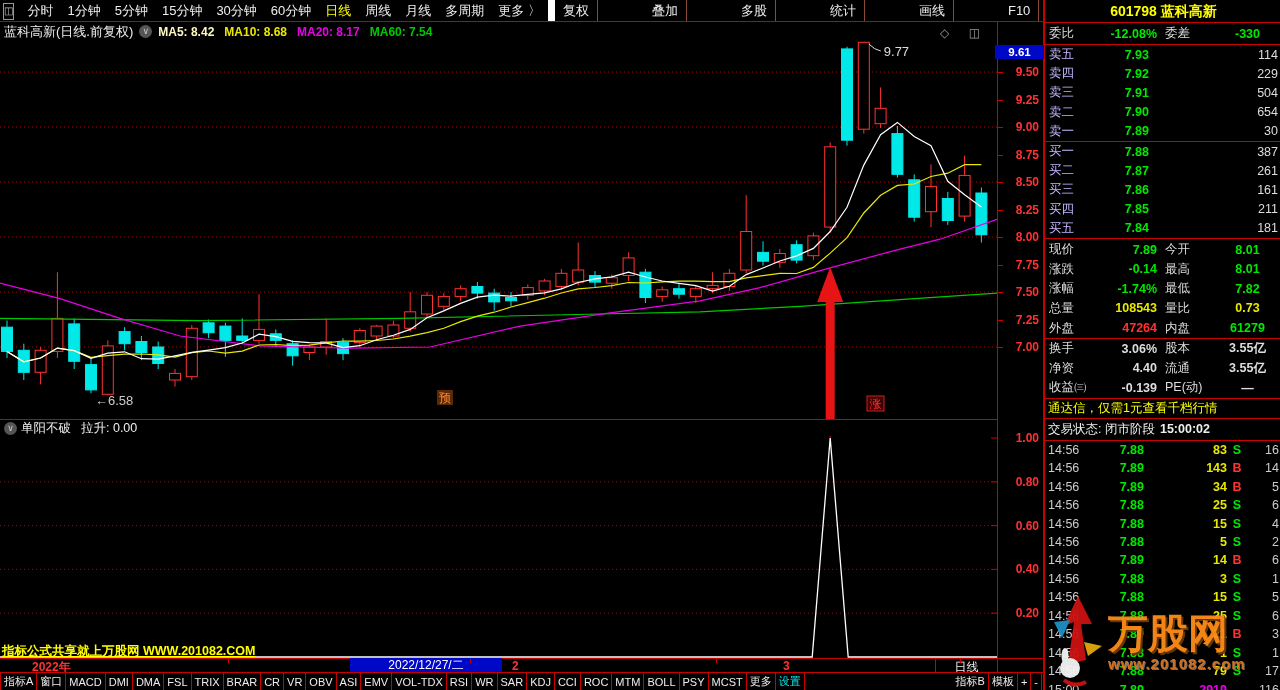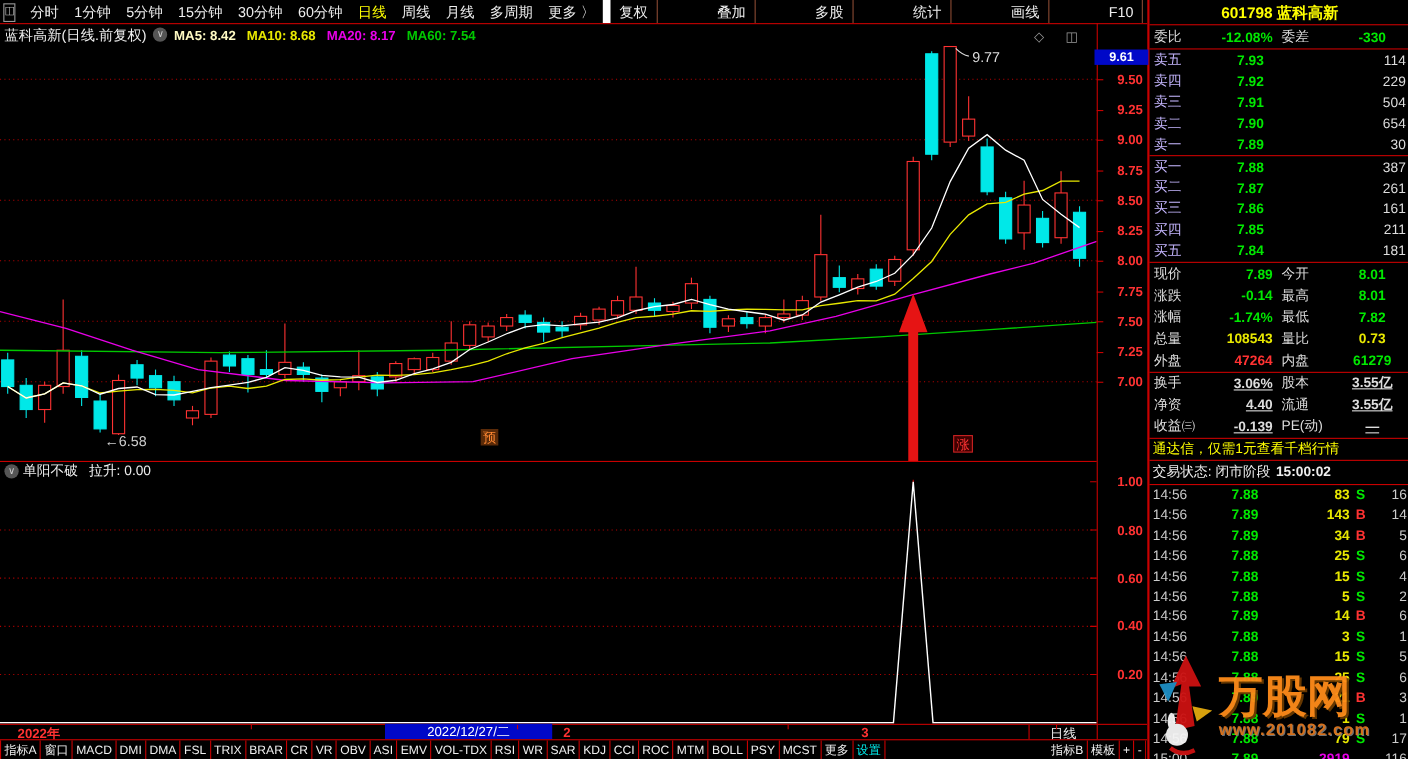--- a/index.html
+++ b/index.html
@@ -33,21 +33,21 @@
   .y-tick{position:absolute;left:0;width:6px;height:1px;background:#c80000;}
   #price-highlight{left:995px;top:45px;width:49px;height:14px;background:#0008c8;color:#fff;
     font-size:11.5px;font-weight:bold;text-align:center;line-height:14px;z-index:6;}
   
   #sub-label-row{left:4px;top:421px;height:15px;display:flex;align-items:center;font-size:12.5px;color:#eee;}
   #sub-label-row span{margin-right:10px;white-space:nowrap;}
   
   #bottom-link{left:2px;top:643px;color:#ffff00;font-size:12.5px;font-weight:bold;
     text-decoration:underline;z-index:4;}
   #date-axis{left:0;top:659px;width:1041px;height:13px;font-size:12px;font-weight:bold;}
-  #year-label{position:absolute;left:16px;top:0;color:#ff3232;text-align:right;}
+  #year-label{position:absolute;left:32px;top:0;color:#ff3232;text-align:right;}
   #date-box{position:absolute;left:350px;top:-1px;width:152px;height:14px;background:#0008c8;
     color:#fff;text-align:center;line-height:14px;font-weight:normal;}
   .month-tick{position:absolute;top:0;color:#ff3232;}
   .axis-tick{position:absolute;top:0;width:1px;height:4px;background:#c80000;}
   #period-cell{position:absolute;left:935px;top:0;width:61px;height:13px;color:#eee;
     text-align:center;border-left:1px solid #c80000;font-weight:normal;}
   
   #tabbar{left:0;top:673px;width:1041px;height:17px;display:flex;align-items:center;
     white-space:nowrap;overflow:hidden;border-left:1px solid #c80000;}
   .tab{font-size:11px;color:#eee;padding:0 3px;border-right:1px solid #c80000;height:100%;
@@ -66,21 +66,21 @@
   .level-label{width:42px;color:#c4b5fd;}
   .level-price{width:58px;text-align:right;color:#00e800;font-weight:bold;}
   .level-vol{flex:1;text-align:right;color:#ddd;}
   #buys-block{border-top:1px solid #c80000;}
   #quote-block1{border-top:1px solid #c80000;padding-top:1px;}
   .quote-row{height:19.6px;display:flex;align-items:center;font-size:12.5px;padding:0 4px;flex:none;}
   .q-lab{width:46px;color:#ddd;}
   .q-val{width:62px;text-align:right;font-weight:bold;}
   .q-lab2{width:52px;padding-left:8px;color:#ddd;}
   .q-val2{flex:1;text-align:center;font-weight:bold;}
-  .cg{color:#00e800;} .cy{color:#e8e800;} .cr{color:#ff3232;} .cw{color:#ddd;text-decoration:underline;}
+  .cg{color:#00e800;} .cy{color:#e8e800;} .cr{color:#ff3232;} .cw{color:#ddd;}
   #quote-block2{border-top:1px solid #c80000;}
   #promo{height:19px;display:flex;align-items:center;color:#ffff00;font-size:12.5px;
     padding:0 3px;border-top:1px solid #c80000;flex:none;white-space:nowrap;}
   #status-row{height:21px;display:flex;align-items:center;color:#eee;font-size:12.5px;
     padding:0 3px;border-top:1px solid #c80000;border-bottom:1px solid #c80000;flex:none;}
   #status-time{font-weight:bold;margin-left:5px;}
   #tx-list{flex:1;overflow:hidden;}
   .tx-row{height:18.45px;display:flex;align-items:center;font-size:12.5px;padding:0 3px;}
   .tx-time{width:44px;color:#ccc;}
   .tx-price{width:52px;text-align:right;color:#00e800;font-weight:bold;}
@@ -331,20 +331,21 @@
       <line x1="991" y1="45.79999999999998" x2="997" y2="45.79999999999998" stroke="#c80000" stroke-width="1"></line>
     </svg>
   <div class="abs" id="sub-axis" style="left:997px;top:436px;width:46px;height:222px;">
       <span class="y-label" style="top: -5px;">1.00</span>
       <span class="y-label" style="top: 38.8px;">0.80</span>
       <span class="y-label" style="top: 82.6px;">0.60</span>
       <span class="y-label" style="top: 126.4px;">0.40</span>
       <span class="y-label" style="top: 170.2px;">0.20</span>
     </div>
 
+  <div class="abs" id="bottom-link">指标公式共享就上万股网 WWW.201082.COM</div>
   <div class="abs" id="hline-dateaxis"></div>
   <div class="abs" id="date-axis">
     <span id="year-label">2022年</span>
     <span id="date-box">2022/12/27/二</span>
     <span id="period-cell">日线</span>
   <span class="month-tick" style="left: 512px;">2</span>
       <span class="month-tick" style="left: 783px;">3</span>
       <span class="axis-tick" style="left: 228px;"></span>
       <span class="axis-tick" style="left: 470px;"></span>
       <span class="axis-tick" style="left: 716px;"></span>

